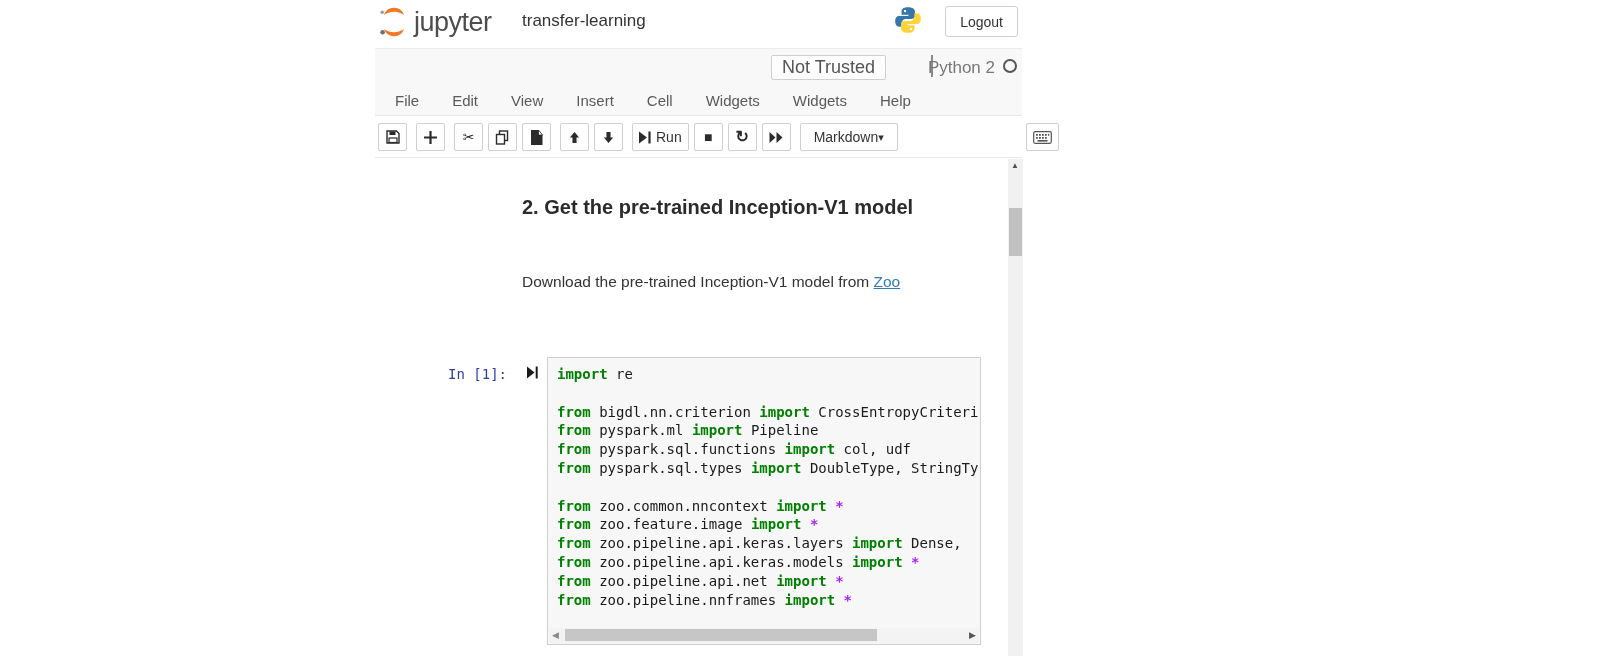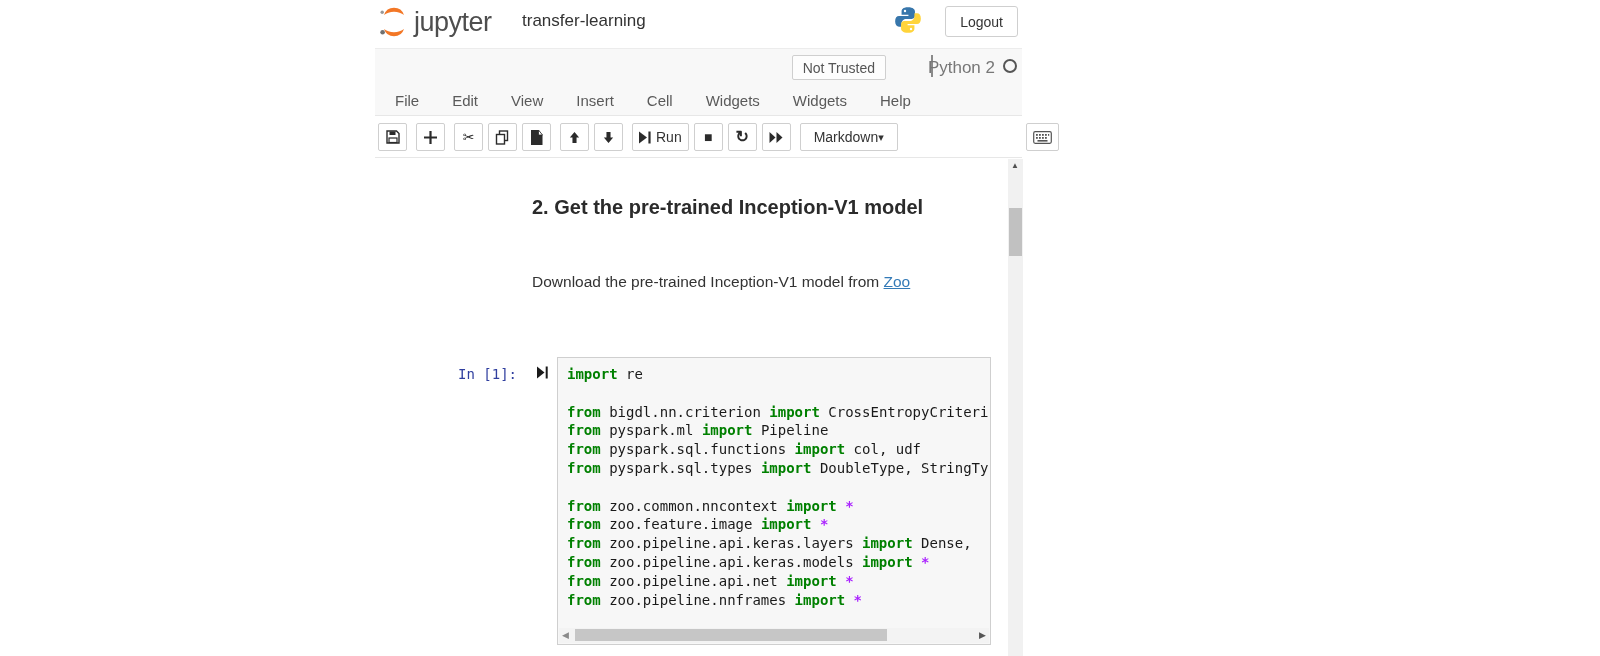--- a/index.html
+++ b/index.html
@@ -16,21 +16,21 @@
   .logout-btn { position:absolute; right:4px; top:6px; height:31px; padding:0 14px;
                 background:#fff; border:1px solid #cfcfcf; border-radius:3px;
                 font-size:14px; color:#333; cursor:pointer; }
 
   
   .menubar-area { position:absolute; top:48px; left:0; right:0; height:68px;
                   background:#f8f8f8; border-top:1px solid #ececec; border-bottom:1px solid #e7e7e7; }
   .kernel-row { position:absolute; top:0; left:0; right:0; height:34px; }
   .not-trusted { position:absolute; right:136px; top:6px; height:25px; padding:0 10px;
                  background:#fdfdfd; border:1px solid #cfcfcf; border-radius:2px;
-                 font-size:14px; color:#555; }
+                 font-size:18px; color:#555; }
   .kernel-divider { position:absolute; right:89px; top:6px; width:2px; height:22px; background:#8a8a8a; }
   .kernel-name { position:absolute; right:27px; top:9px; font-size:17px; color:#777; }
   .kernel-dot { position:absolute; right:5px; top:10px; width:14px; height:14px;
                 border:2px solid #565656; border-radius:50%; background:transparent; }
   .menu-row { position:absolute; top:36px; left:20px; right:0; height:30px;
               display:flex; align-items:center; gap:33px; }
   .menu-item { font-size:15px; color:#5a5a5a; cursor:pointer; }
 
   
   .toolbar { position:absolute; top:117px; left:0; right:0; height:41px; background:#fff;
@@ -38,21 +38,21 @@
   .tb-group { display:flex; gap:5px; margin-right:9px; }
   .tb { height:28px; min-width:29px; padding:0 6px; background:#fff; border:1px solid #cfcfcf;
         border-radius:2px; display:flex; align-items:center; justify-content:center;
         font-size:14px; color:#333; cursor:pointer; }
   .tb .glyph { font-size:14px; color:#2b2b2b; line-height:1; }
   .run-text { margin-left:5px; }
   .cell-type { width:98px; }
   .caret { font-size:11px; color:#333; }
 
   
-  .content { position:absolute; top:159px; left:10px; width:633px; height:497px; background:#fff; }
+  .content { position:absolute; top:159px; left:0; width:633px; height:497px; background:#fff; }
   .md-heading { position:absolute; left:147px; top:37px; width:420px;
                 font-size:20px; font-weight:bold; color:#2b2b2b; line-height:22px; }
   .md-para { position:absolute; left:147px; top:111px; width:398px;
              font-size:15.5px; color:#333; line-height:23px; }
   .md-para .line1 { white-space:nowrap; }
   .md-link { color:#337ab7; text-decoration:underline; cursor:pointer; }
 
   .prompt { position:absolute; left:73px; top:207px; font-family:"DejaVu Sans Mono", monospace;
             font-size:14px; color:#303f9f; }
   .run-marker { position:absolute; left:152px; top:207px; display:flex; align-items:center; }

